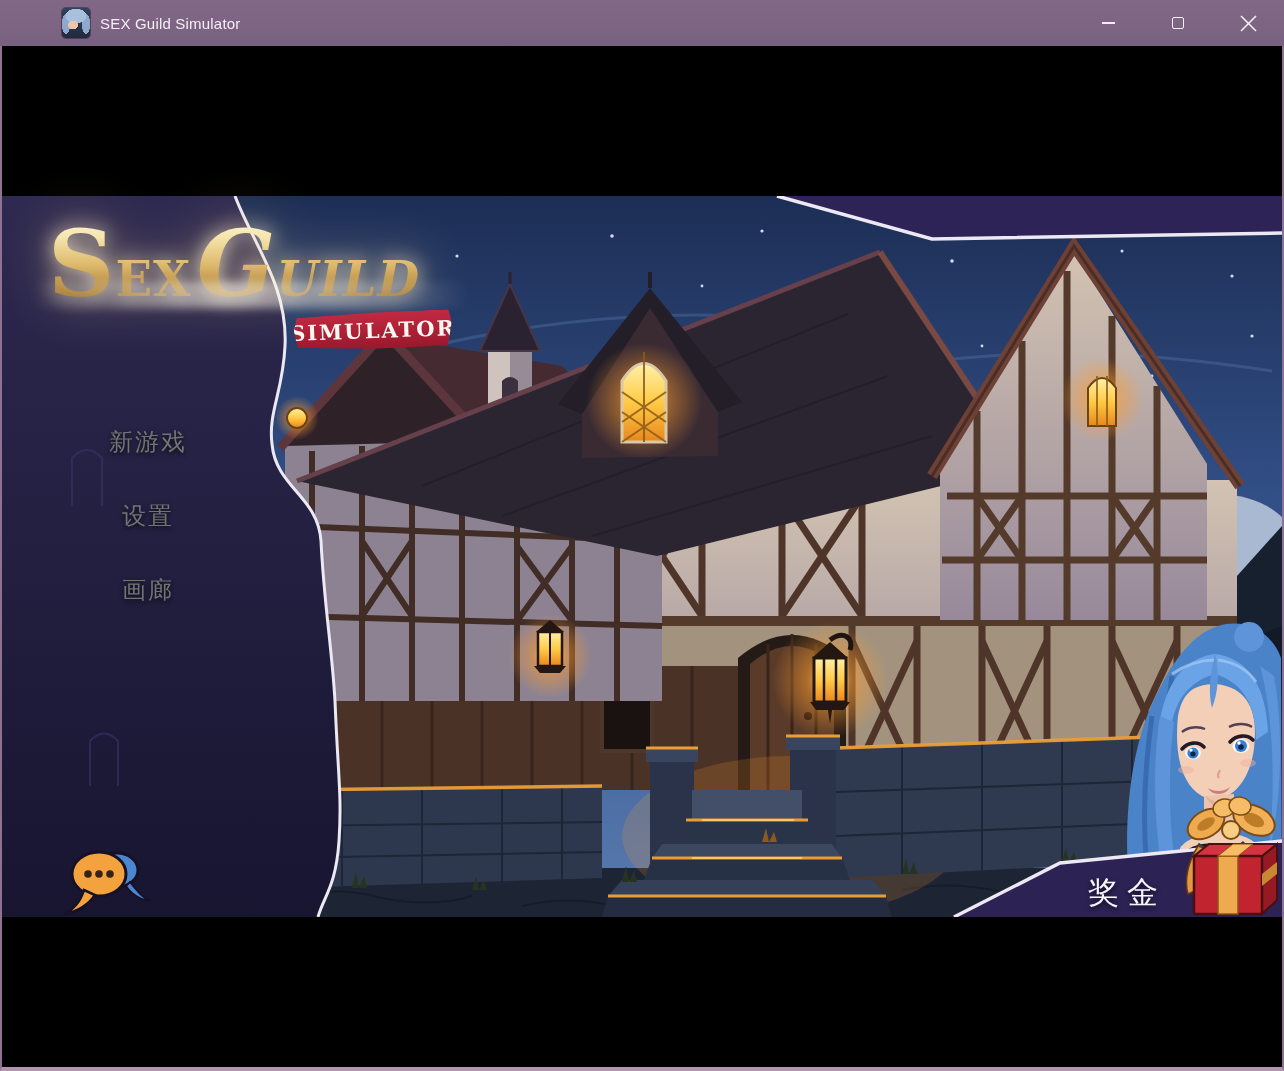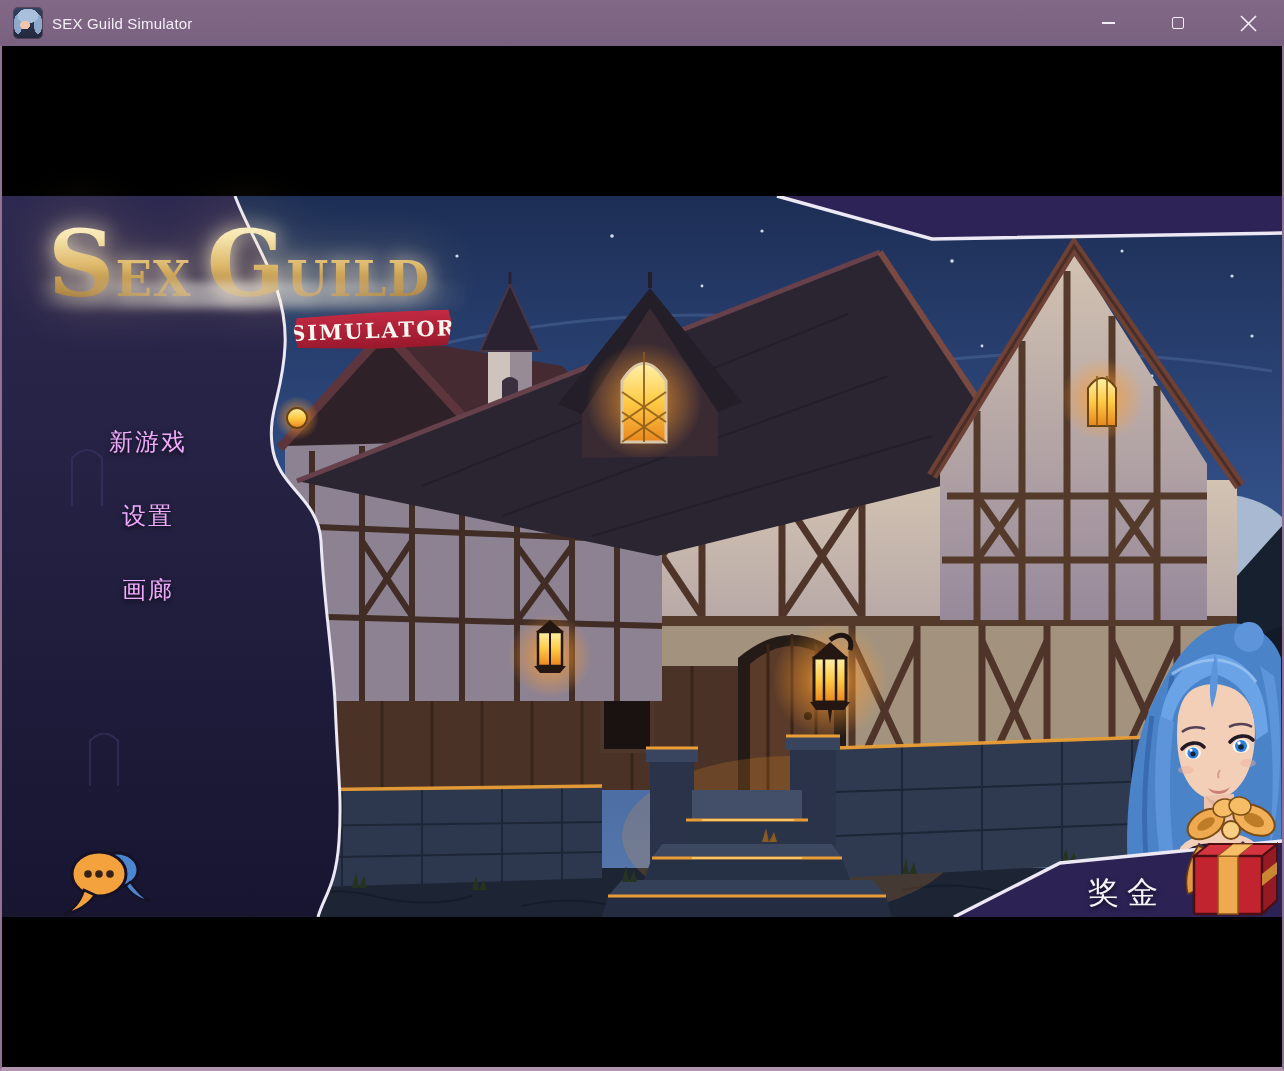--- a/index.html
+++ b/index.html
@@ -2,21 +2,21 @@
 <html><head>
 <meta charset="utf-8">
 <style>
   * { margin:0; padding:0; box-sizing:border-box; }
   body { background:#333; font-family:"Liberation Sans",sans-serif; }
   .screen { position:relative; width:1284px; height:1071px; overflow:hidden; background:#000; }
 
   
   .titlebar { position:absolute; top:0; left:0; width:1284px; height:46px;
     background:linear-gradient(180deg,#826887 0%,#7d6483 60%,#776080 100%);
-    display:flex; align-items:center; }
+    display:flex; align-items:center;padding-left:48px; }
   .app-icon { width:28px; height:30px; margin-left:14px; border-radius:4px;
     background:
       radial-gradient(8px 7px at 11px 17px,#efc5ab 60%,rgba(0,0,0,0) 61%),
       radial-gradient(16px 11px at 14px 8px,#a9c0dd 65%,rgba(0,0,0,0) 66%),
       radial-gradient(7px 16px at 4px 16px,#8fa9cc 60%,rgba(0,0,0,0) 61%),
       radial-gradient(7px 16px at 24px 16px,#8fa9cc 60%,rgba(0,0,0,0) 61%),
       linear-gradient(180deg,#31415e,#23293d);
     box-shadow:0 0 0 1px rgba(0,0,0,.35); }
   .title { margin-left:10px; color:#f4eef6; font-size:15px; letter-spacing:.2px; }
   .win-controls { margin-left:auto; display:flex; gap:24px; padding-right:13px; }
@@ -33,35 +33,35 @@
   .game-art > svg.bg { position:absolute; left:0; top:0; }
 
   
   .logo { position:absolute; left:46px; top:14px; width:420px; white-space:nowrap;
     font-family:"DejaVu Serif","Liberation Serif",serif; font-weight:bold;
     filter:drop-shadow(0 0 10px rgba(255,240,205,.85)) drop-shadow(0 0 26px rgba(255,220,150,.45)); }
   .logo-word { display:inline-block; font-size:48px; line-height:108px; letter-spacing:1px;
     background:linear-gradient(180deg,#fffbe8 0%,#f6e5ad 22%,#ddb86b 45%,#a87c34 68%,#7c5720 82%,#d4ac5e 100%);
     -webkit-background-clip:text; background-clip:text; color:transparent; }
   .logo-word::first-letter { font-size:92px; }
-  .logo-word.w2 { margin-left:10px; }
+  .logo-word.w2 { margin-left:0;font-style:italic; }
   .flare { position:absolute; left:28px; top:86px; width:440px; height:26px;
     background:linear-gradient(90deg,rgba(255,255,255,0),rgba(255,250,236,.55) 45%,rgba(255,255,255,0));
     filter:blur(4px); pointer-events:none; }
   .simulator { position:absolute; left:292px; top:116px; width:158px; height:37px;
     background:linear-gradient(180deg,#c22a42,#99182c);
     clip-path:polygon(2% 10%,50% 2%,98% 0,100% 35%,97% 96%,55% 100%,2% 90%,0 45%);
     transform:rotate(-2deg); display:flex; align-items:center; justify-content:center;
     box-shadow:0 3px 8px rgba(0,0,0,.5); }
   .simulator span { color:#fdf7f2; font-family:"DejaVu Serif","Liberation Serif",serif;
     font-weight:bold; font-size:21px; letter-spacing:2px; }
 
   
   .menu { position:absolute; left:0; top:233px; width:292px; }
-  .menu-item { height:26px; margin-bottom:48px; text-align:center; color:#f0abfc;
+  .menu-item { height:26px; margin-bottom:48px; text-align:center; color:#737373;
     font-size:24px; letter-spacing:2px; line-height:26px; cursor:pointer;
     text-shadow:0 2px 5px rgba(0,0,0,.75); }
 
   
   .chat-btn { position:absolute; left:56px; top:634px; width:94px; height:92px;
     background:none; border:none; cursor:pointer; }
 
   
   .bonus { position:absolute; left:1040px; top:600px; width:240px; height:130px; cursor:pointer;font-family:Liberation Serif, serif; }
   .bonus-label { position:absolute; left:46px; top:76px; color:#f7f4fb; font-size:31px;

